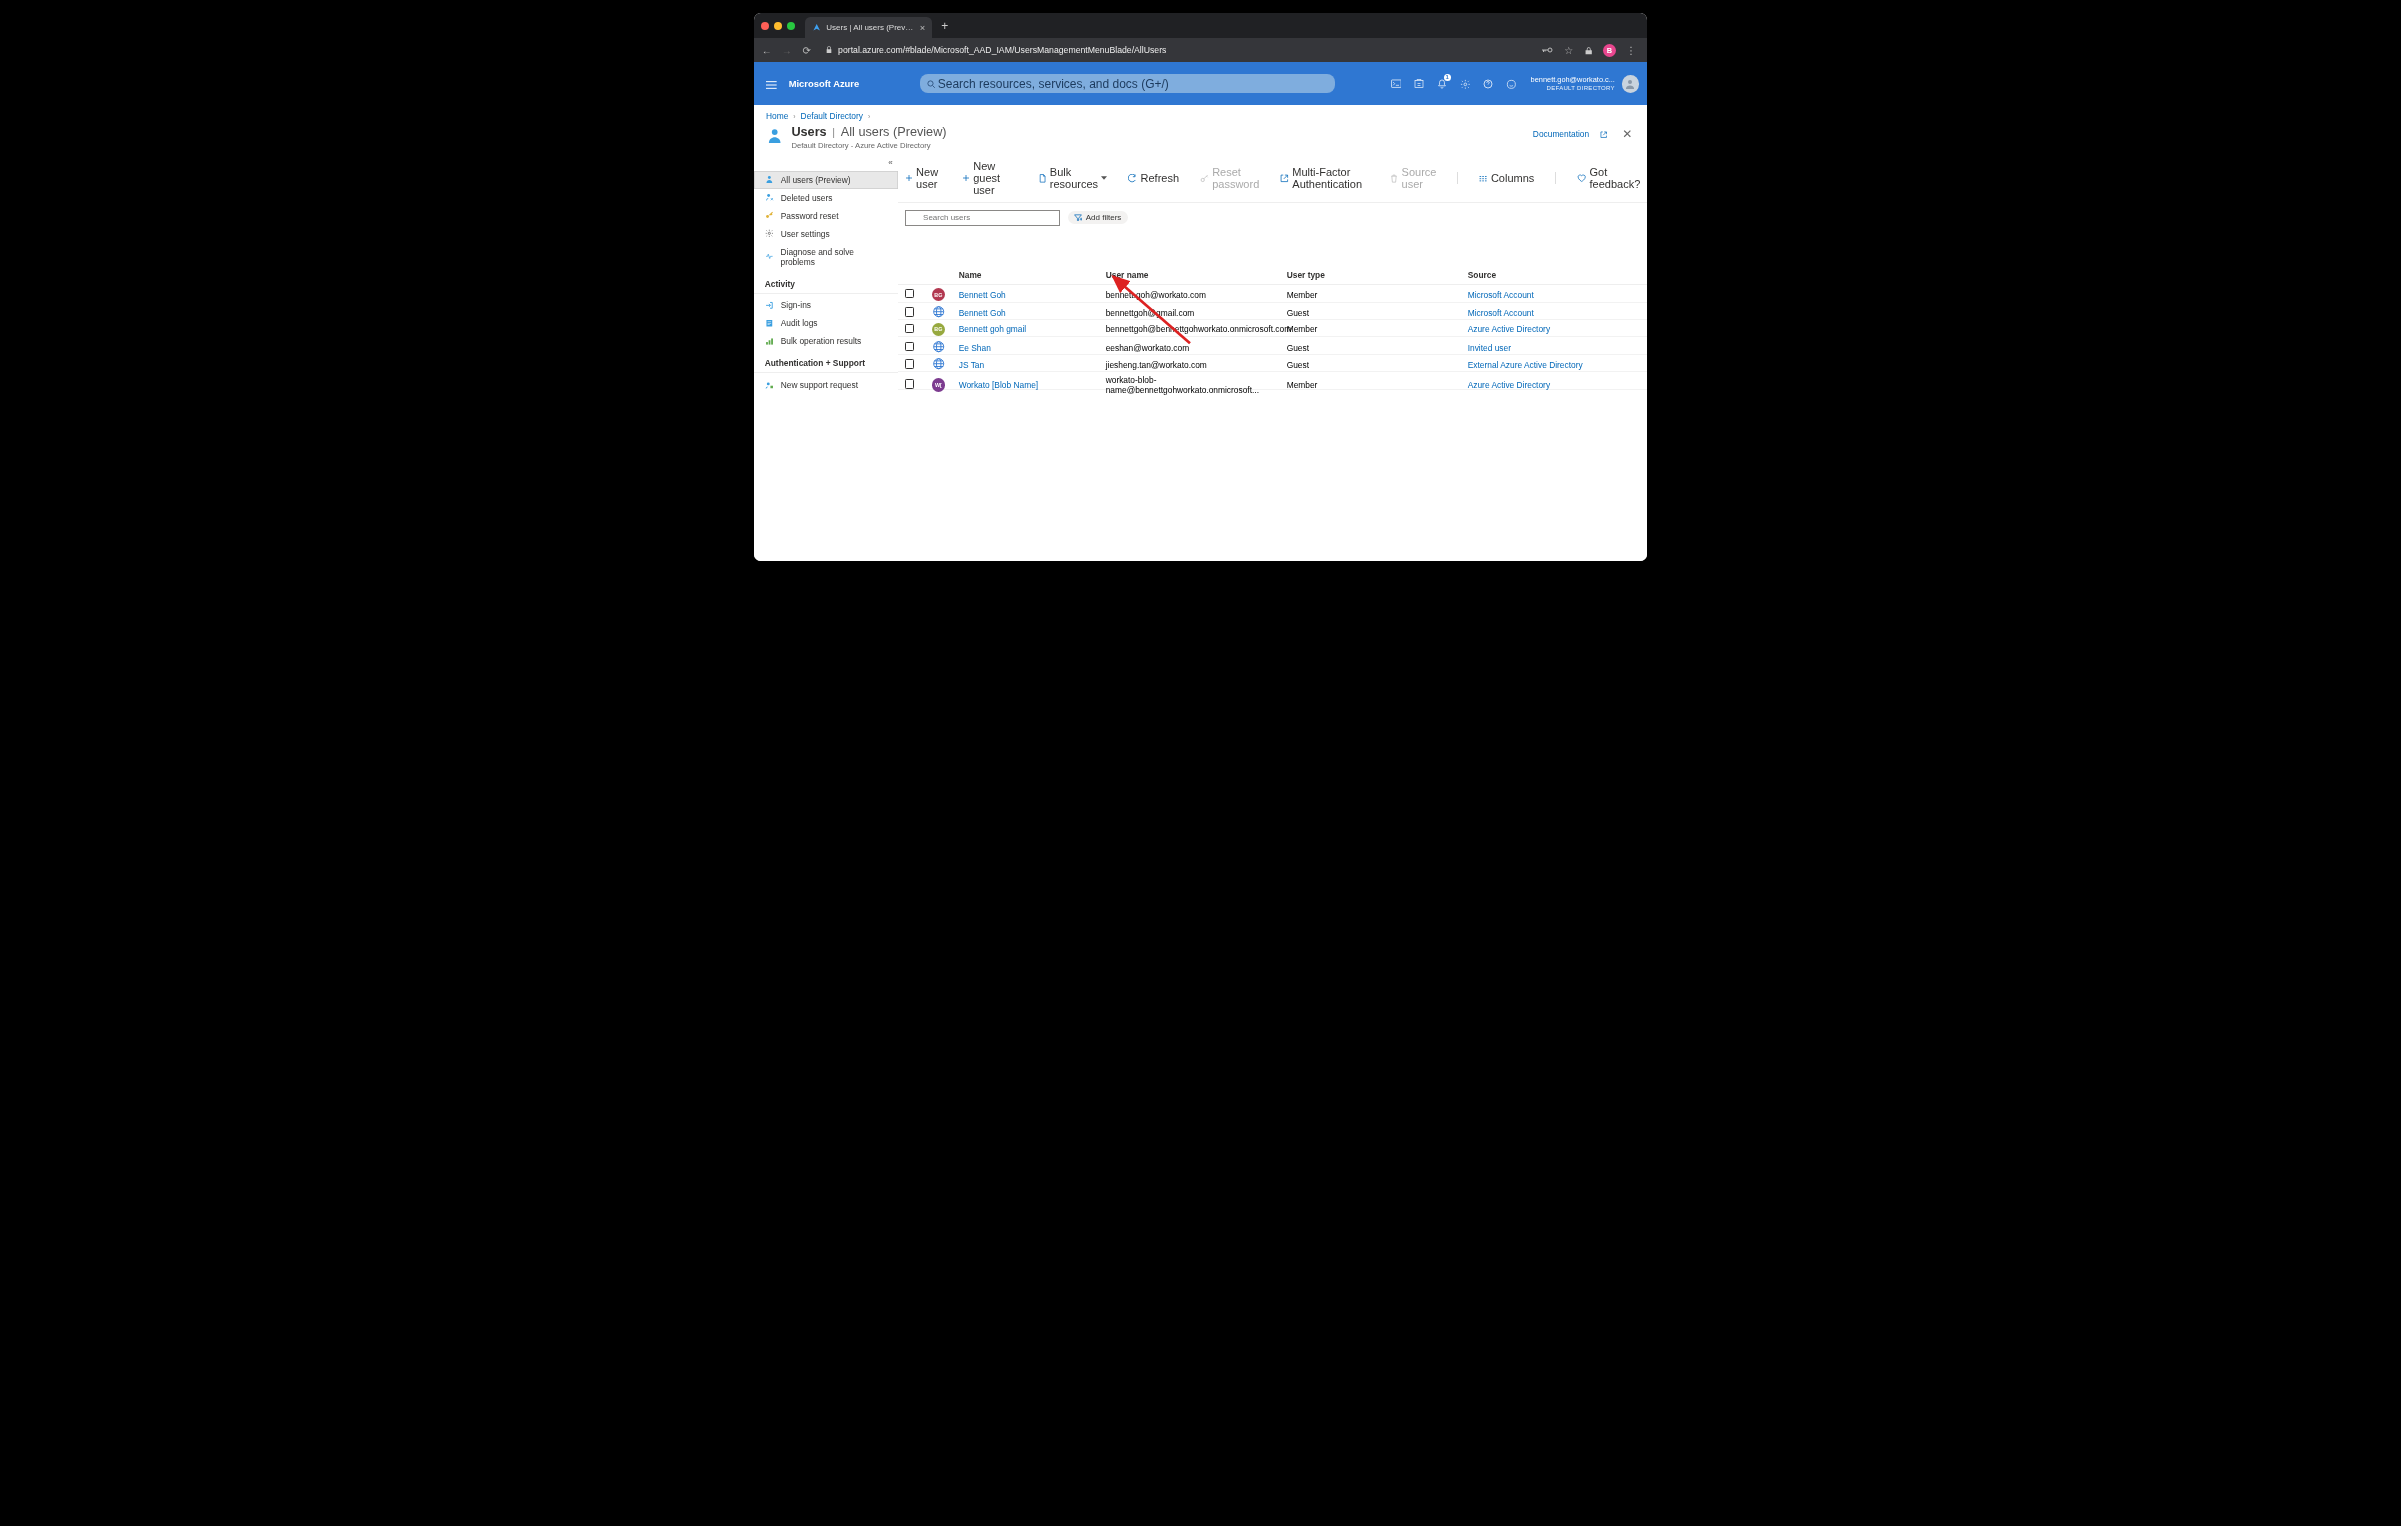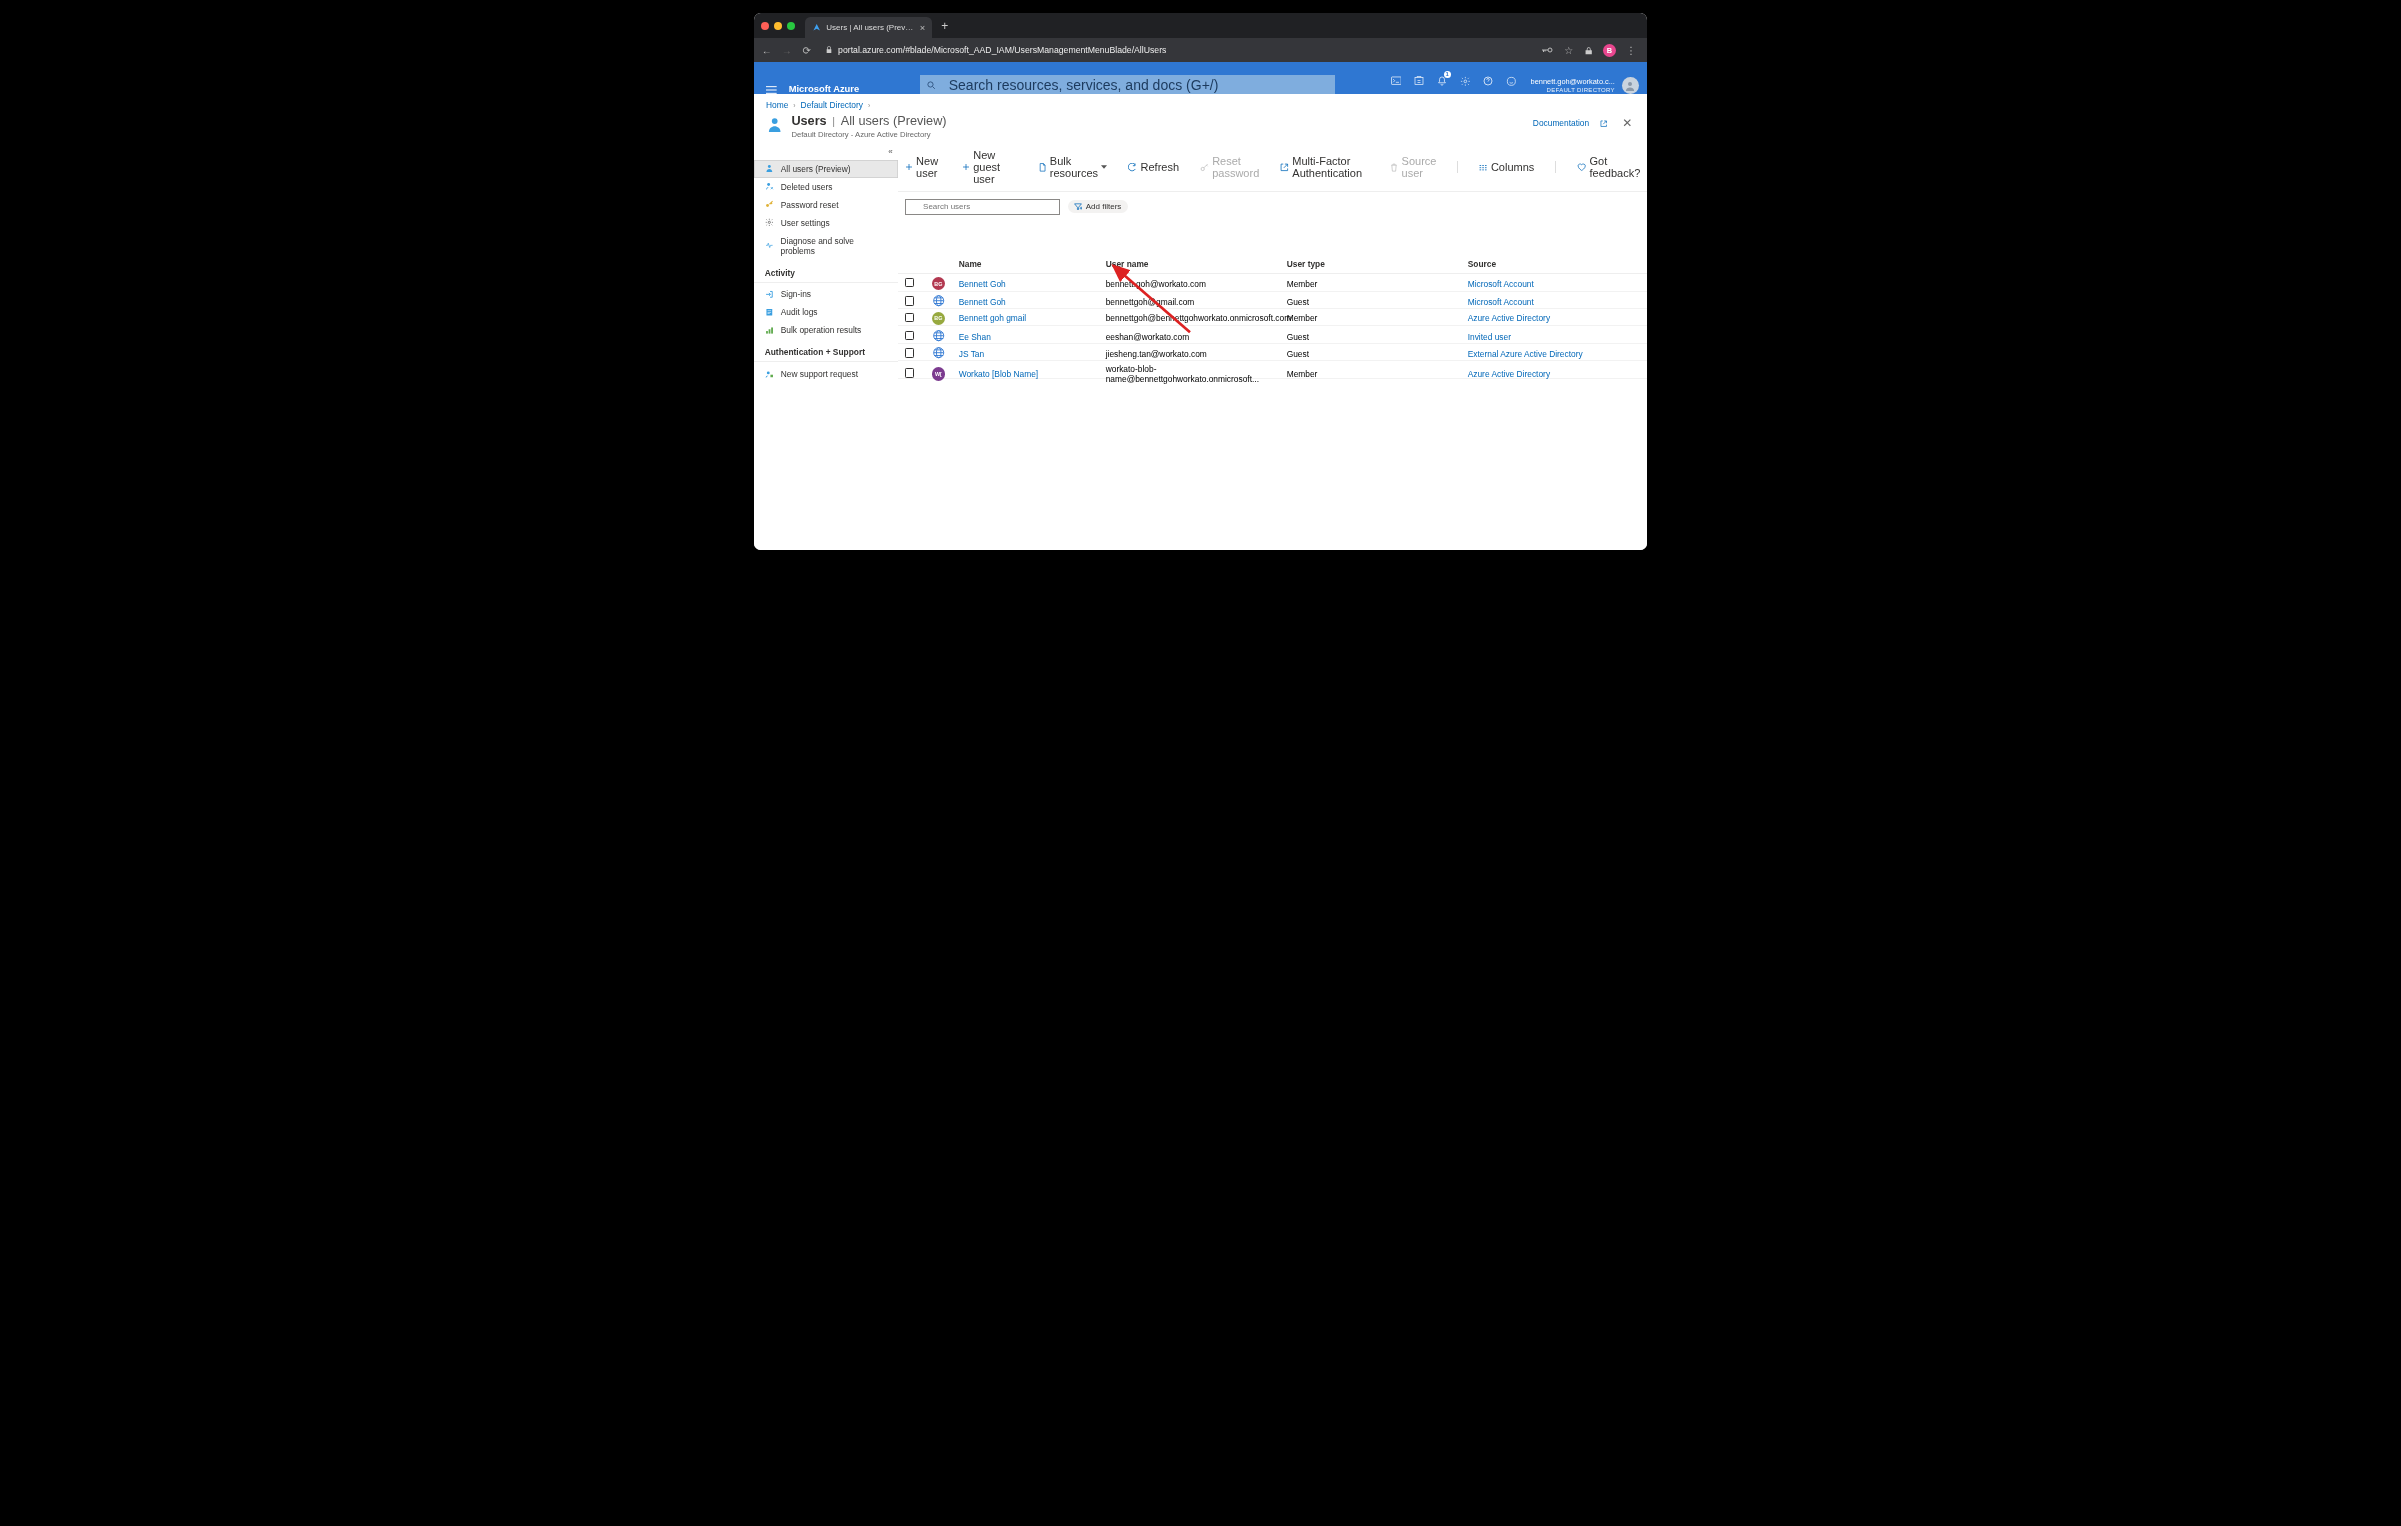--- a/index.html
+++ b/index.html
@@ -22,26 +22,26 @@
 
 .chrome-toolbar { background: #35363a; height: 24px; display: flex; align-items: center; padding: 0 6.7px; gap: 8px; color: #ccc; }
 .nav-ico { cursor: pointer; font-size: 10px; color: #bbb; width: 12px; text-align: center; }
 .nav-ico.disabled { color: #666; }
 .omnibox { flex: 1; display: flex; align-items: center; gap: 5.4px; color: #eee; font-size: 8.7px; padding-left: 4px; }
 .right-icons { display: flex; align-items: center; gap: 9.4px; padding-right: 2.7px;}
 .avatar-badge { width: 13.4px; height: 13.4px; border-radius: 50%; background: #e8468e; color:#fff; font-size: 7.4px; font-weight: 600; display: flex; align-items: center; justify-content: center; }
 .dots { letter-spacing: 1.3px; }
 
 
-.az-header { background: #2f77d2; height: 32px; display: flex; align-items: flex-end; color: #fff; }
+.az-header { background: #2f77d2; height: 43px; display: flex; align-items: center; color: #fff; }
 .az-menu { padding: 0 12px; cursor: pointer; }
 .az-menu svg { vertical-align: middle; }
 .az-brand { font-size: 9.4px; font-weight: 600; padding-right: 12px; }
 .az-search-wrap { flex: 1; display: flex; justify-content: center; }
-.az-search { width: 415px; height: 19px; background: #7fadde; border-radius: 0; display: flex; align-items: center; padding: 0 6.7px; gap: 13px; color: #1c3a5d; font-size: 14px; cursor: text; }
+.az-search { width: 415px; height: 19px; background: #7fadde; border-radius: 8px; display: flex; align-items: center; padding: 0 6.7px; gap: 2px; color: #1c3a5d; font-size: 12px; cursor: text; }
 .az-icons { display: flex; align-items: center; gap: 0; }
 .az-ico { width: 23px; height: 27px; display: flex; align-items: center; justify-content: center; cursor: pointer; position: relative; }
 .az-ico .badge { position: absolute; top: 3.4px; right: 2.7px; background: #fff; color: #2f77d2; font-size: 6px; border-radius: 5.4px; min-width: 7.4px; height: 7.4px; display:flex; align-items:center; justify-content:center; font-weight:700; }
 .az-account { padding: 0 8px; text-align: right; font-size: 7.4px; line-height: 1.15; display:flex; align-items:center; gap:6.7px; }
 .az-account .sub { font-size: 6px; letter-spacing: 0.3px; opacity: .9; }
 .az-avatar { width: 17.4px; height: 17.4px; border-radius: 50%; background: #c9d3de; display:flex; align-items:center; justify-content:center; }
 
 
 .content { display: flex; flex-direction: column; background:#fff; min-height: 456px; }
 .breadcrumbs { padding: 5.4px 12px 1.3px; font-size: 8.4px; color: #0067b8; }

